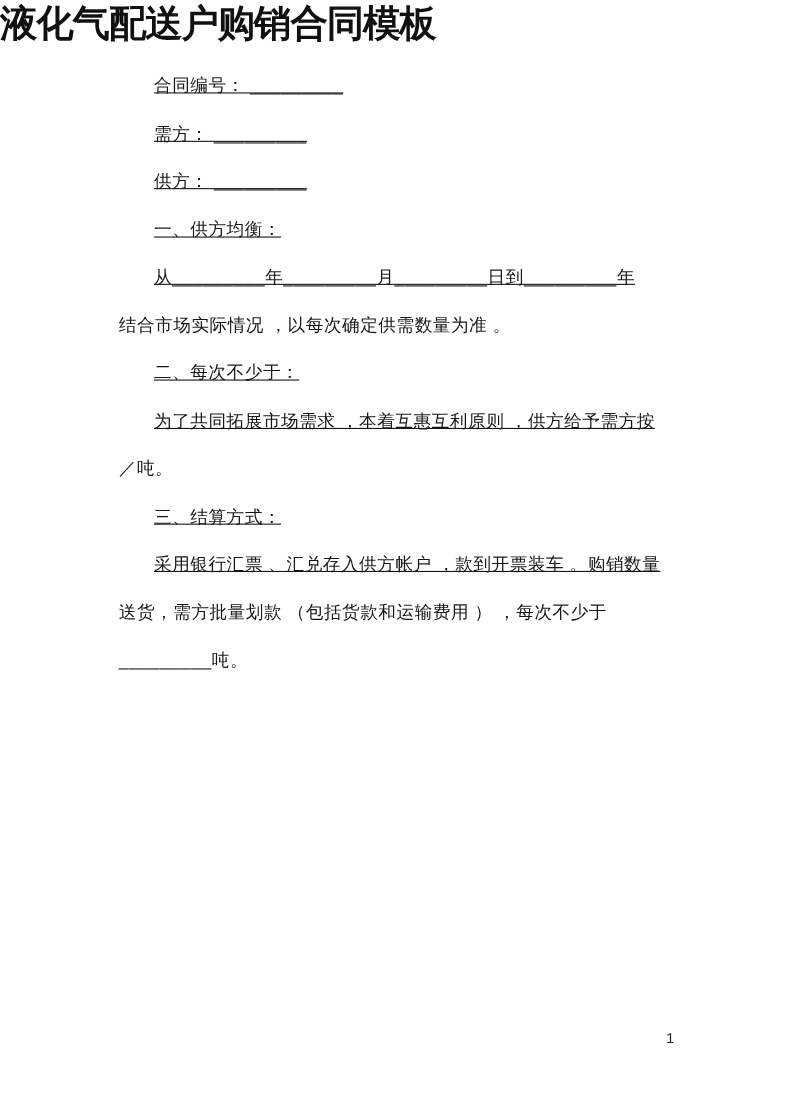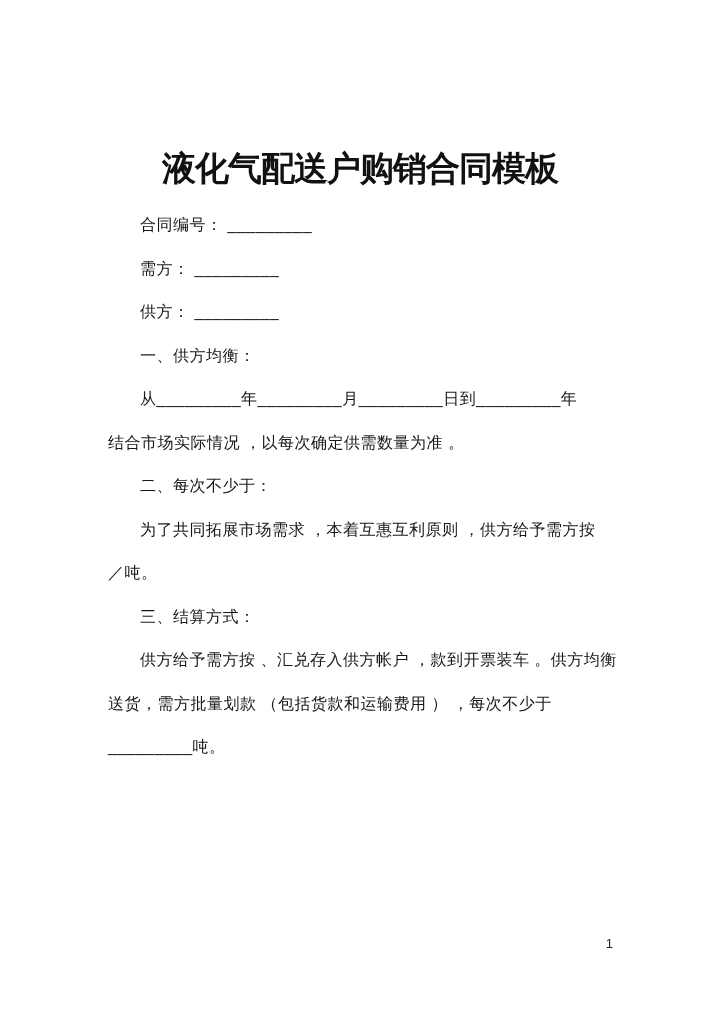--- a/index.html
+++ b/index.html
@@ -15,40 +15,40 @@
     color: #161616;
   }
   .page {
     position: relative;
     width: 720px;
     height: 1017px;
     background: #ffffff;
   }
   .title {
     margin: 0;
-    padding-top: 146px;
-    text-align: center;
+    text-align: left;
     font-size: 34px;
     line-height: 44px;
     font-weight: 700;
     letter-spacing: -1px;
     color: #111111;
     white-space: nowrap;
   }
   .doc-body {
     padding: 13px 100px 0 108px;
   }
   .line {
     font-size: 16px;
     line-height: 43.5px;
     white-space: nowrap;
     letter-spacing: 0.5px;
   }
   .indent {
     padding-left: 32px;
+    text-decoration: underline;
   }
   .page-number {
     position: absolute;
     top: 936px;
     right: 107px;
     font-size: 13px;
     color: #222222;
   }
 </style>
 </head>
@@ -62,20 +62,20 @@
     <div class="line indent">合同编号： _________</div>
     <div class="line indent">需方： _________</div>
     <div class="line indent">供方： _________</div>
     <div class="line indent">一、供方均衡：</div>
     <div class="line indent">从_________年_________月_________日到_________年</div>
     <div class="line">结合市场实际情况 ，以每次确定供需数量为准 。</div>
     <div class="line indent">二、每次不少于：</div>
     <div class="line indent">为了共同拓展市场需求 ，本着互惠互利原则 ，供方给予需方按</div>
     <div class="line">／吨。</div>
     <div class="line indent">三、结算方式：</div>
-    <div class="line indent">供方给予需方按 、汇兑存入供方帐户 ，款到开票装车 。供方均衡</div>
+    <div class="line indent">采用银行汇票 、汇兑存入供方帐户 ，款到开票装车 。购销数量</div>
     <div class="line">送货，需方批量划款 （包括货款和运输费用 ） ，每次不少于</div>
     <div class="line">_________吨。</div>
   </div>
 
   <div class="page-number">1</div>
 
 </div>
 
 </body></html>

